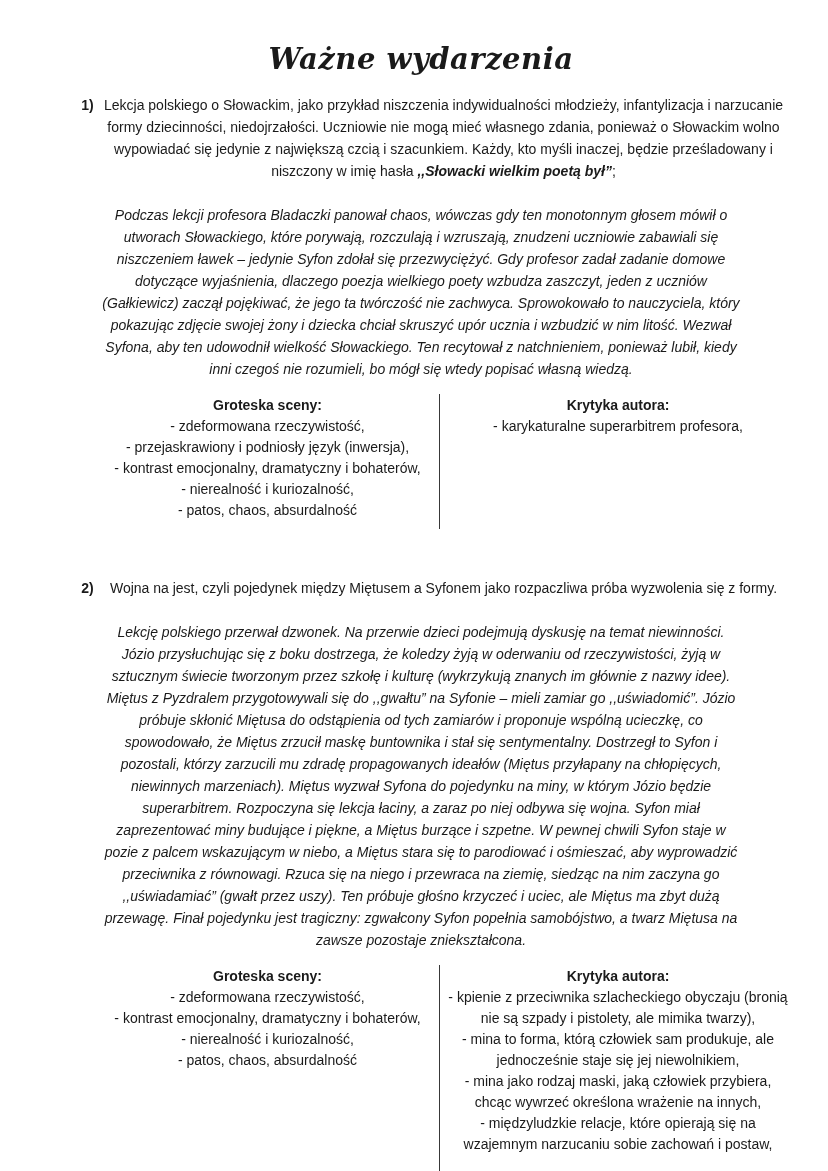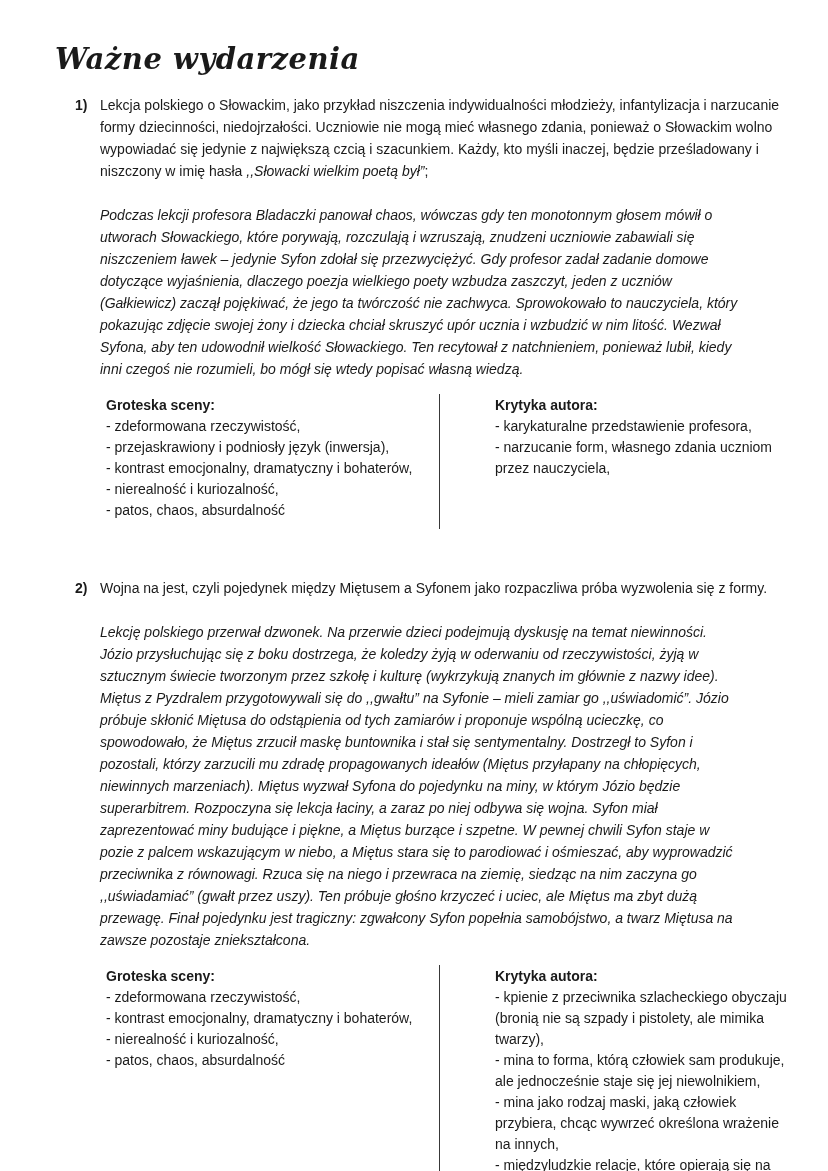--- a/index.html
+++ b/index.html
@@ -14,20 +14,21 @@
     font-family: "Liberation Sans", sans-serif;
     font-size: 14px;
     line-height: 22px;
     overflow: hidden;
   }
   .page {
     box-sizing: border-box;
     width: 828px;
     height: 1171px;
     padding: 40px 41px 0 55px;
+    text-align: center;
   }
   .title {
     font-family: "DejaVu Serif", serif;
     font-style: italic;
     font-weight: 700;
     font-size: 29px;
     line-height: 38px;
     letter-spacing: 0.5px;
     margin: 0 0 16px 0;
   }
@@ -37,33 +38,32 @@
   }
   .item-num {
     flex: 0 0 25px;
     font-weight: 700;
   }
   .lead {
     flex: 1;
     margin: 0 0 22px 0;
   }
   .lead b { font-weight: 400; }
-  .lead .bi { font-weight: 400; font-style: italic; }
+  .lead .bi { font-weight: 700; font-style: italic; }
   .para {
     margin: 0 0 14px 45px;
     width: 642px;
     font-style: italic;
   }
   .cmp-table {
     display: flex;
     margin-left: 45px;
     width: 688px;
     line-height: 21px;
     box-sizing: border-box;
-    gap: 47px;
   }
   .cell {
     box-sizing: border-box;
   }
   .cell-left {
     width: 340px;
     padding: 1px 10px 8px 6px;
     border-right: 1.5px solid #383838;
   }
   .cell-right {
@@ -94,22 +94,21 @@
       <div class="cell cell-left">
         <div class="cell-hdr">Groteska sceny:</div>
         <div>- zdeformowana rzeczywistość,</div>
         <div>- przejaskrawiony i podniosły język (inwersja),</div>
         <div>- kontrast emocjonalny, dramatyczny i bohaterów,</div>
         <div>- nierealność i kuriozalność,</div>
         <div>- patos, chaos, absurdalność</div>
       </div>
       <div class="cell cell-right">
         <div class="cell-hdr">Krytyka autora:</div>
-        <div>- karykaturalne przedstawienie profesora,</div>
-        <div>- narzucanie form, własnego zdania uczniom przez nauczyciela,</div>
+        <div>- karykaturalne superarbitrem profesora,</div>
       </div>
     </div>
   </div>
 
   <div class="gap-before-s2"></div>
 
   <div>
     <div class="item-head">
       <span class="item-num">2)</span>
       <p class="lead"><b>Wojna na jest</b><span>, czyli pojedynek między Miętusem a Syfonem jako </span><b>rozpaczliwa próba wyzwolenia się z formy</b><span>.</span></p>

